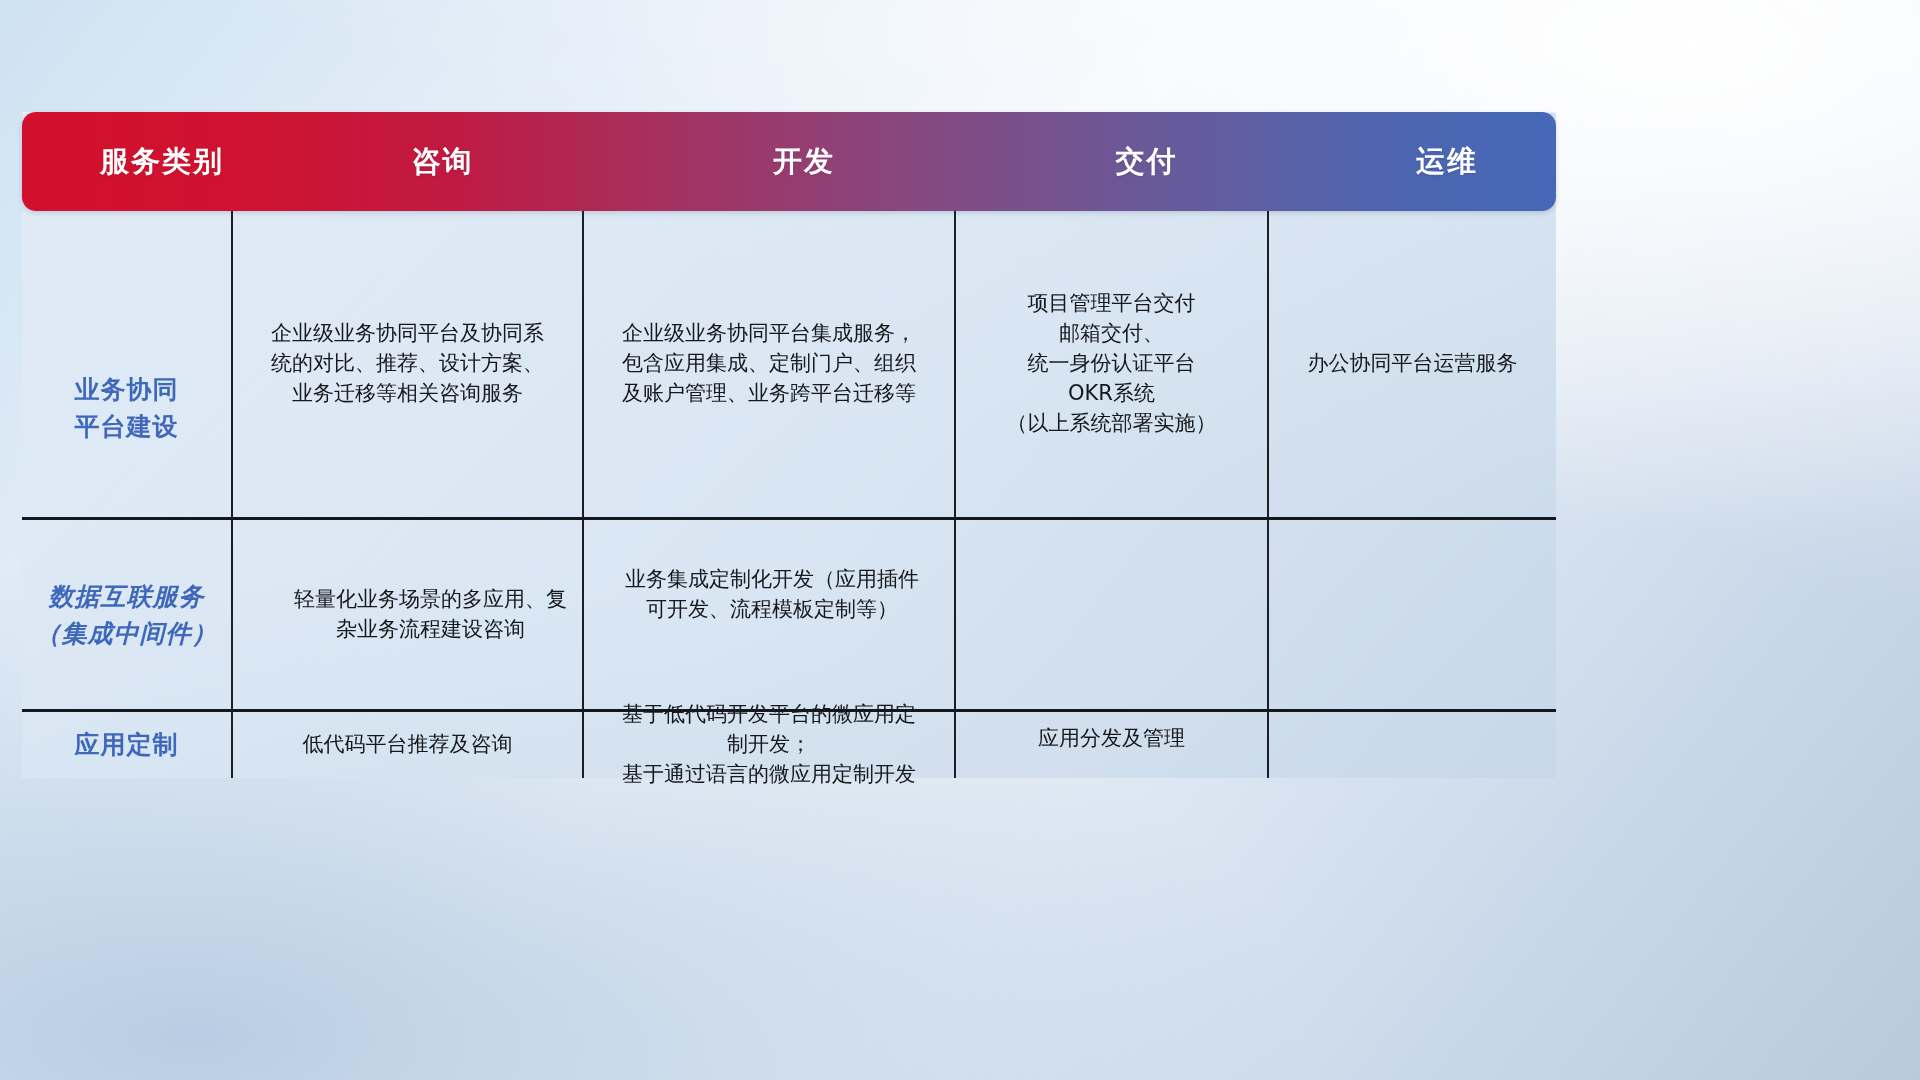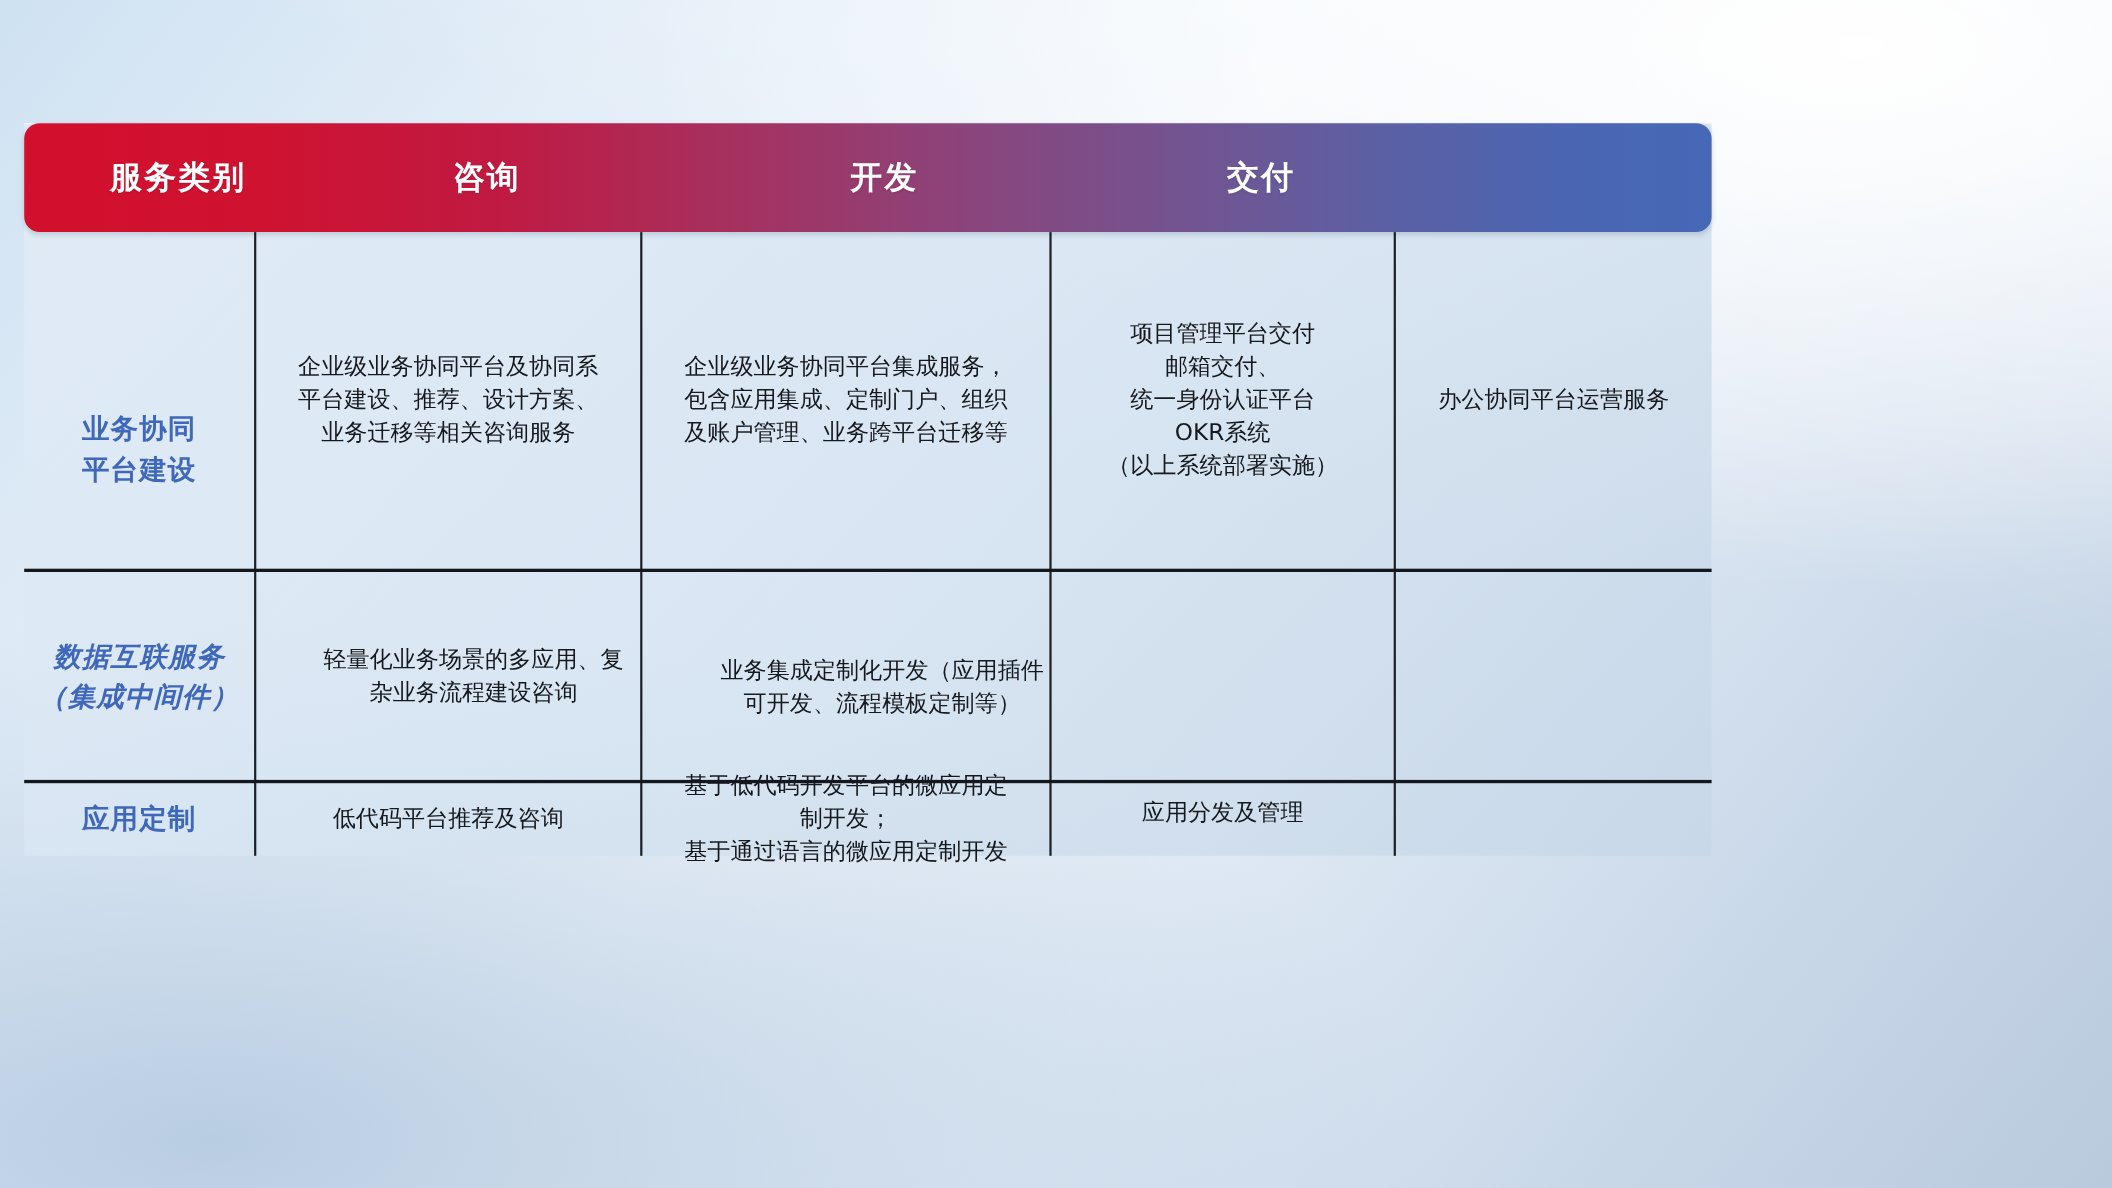--- a/index.html
+++ b/index.html
@@ -79,50 +79,51 @@
 
 <div id="bg"></div>
 
 <div id="table-panel">
 
   <div id="table-header">
     <div class="hdr-cell" style="left: 0px; width: 210px;">服务类别</div>
     <div class="hdr-cell" style="left: 210px; width: 351px;">咨询</div>
     <div class="hdr-cell" style="left: 561px; width: 372px;">开发</div>
     <div class="hdr-cell" style="left: 933px; width: 313px;">交付</div>
+    <div class="hdr-cell" style="left: 1246px; width: 288px;">运维</div>
   </div>
 
   <div class="vline" style="left:209px"></div>
   <div class="vline" style="left:560px"></div>
   <div class="vline" style="left:932px"></div>
   <div class="vline" style="left:1245px"></div>
 
   <div class="hline" style="top:405px"></div>
   <div class="hline" style="top:597px"></div>
 
   <div class="cell cat" style="left:0px;   top:99px;  width:209px; height:306px;margin-top:44px;">业务协同
 平台建设</div>
   <div class="cell" style="left:211px; top:99px;  width:349px; height:306px;">企业级业务协同平台及协同系
-平台建设、推荐、设计方案、
+统的对比、推荐、设计方案、
 业务迁移等相关咨询服务</div>
   <div class="cell" style="left:562px; top:99px;  width:370px; height:306px;">企业级业务协同平台集成服务，
 包含应用集成、定制门户、组织
 及账户管理、业务跨平台迁移等</div>
   <div class="cell" style="left:934px; top:99px;  width:311px; height:306px;">项目管理平台交付
 邮箱交付、
 统一身份认证平台
 OKR系统
 （以上系统部署实施）</div>
   <div class="cell" style="left:1247px;top:99px;  width:287px; height:306px;">办公协同平台运营服务</div>
 
   <div class="cell cat" style="left:0px;   top:408px; width:209px; height:190px;font-style:italic;">数据互联服务
 （集成中间件）</div>
   <div class="cell" style="left:211px; top:408px; width:395px; height:190px;">轻量化业务场景的多应用、复
 杂业务流程建设咨询</div>
-  <div class="cell" style="left:562px; top:418px; width:376px; height:190px;margin-left:30px;">业务集成定制化开发（应用插件
+  <div class="cell" style="left:562px; top:388px; width:376px; height:190px;">业务集成定制化开发（应用插件
 可开发、流程模板定制等）</div>
   <div class="cell" style="left:934px; top:408px; width:311px; height:190px;"></div>
   <div class="cell" style="left:1247px;top:408px; width:287px; height:190px;"></div>
 
   <div class="cell cat" style="left:0px;   top:600px; width:209px; height:66px;">应用定制</div>
   <div class="cell" style="left:211px; top:600px; width:349px; height:66px;">低代码平台推荐及咨询</div>
   <div class="cell" style="left:562px; top:600px; width:370px; height:66px;">基于低代码开发平台的微应用定
 制开发；
 基于通过语言的微应用定制开发</div>
   <div class="cell" style="left:934px; top:600px; width:311px; height:54px;">应用分发及管理</div>

